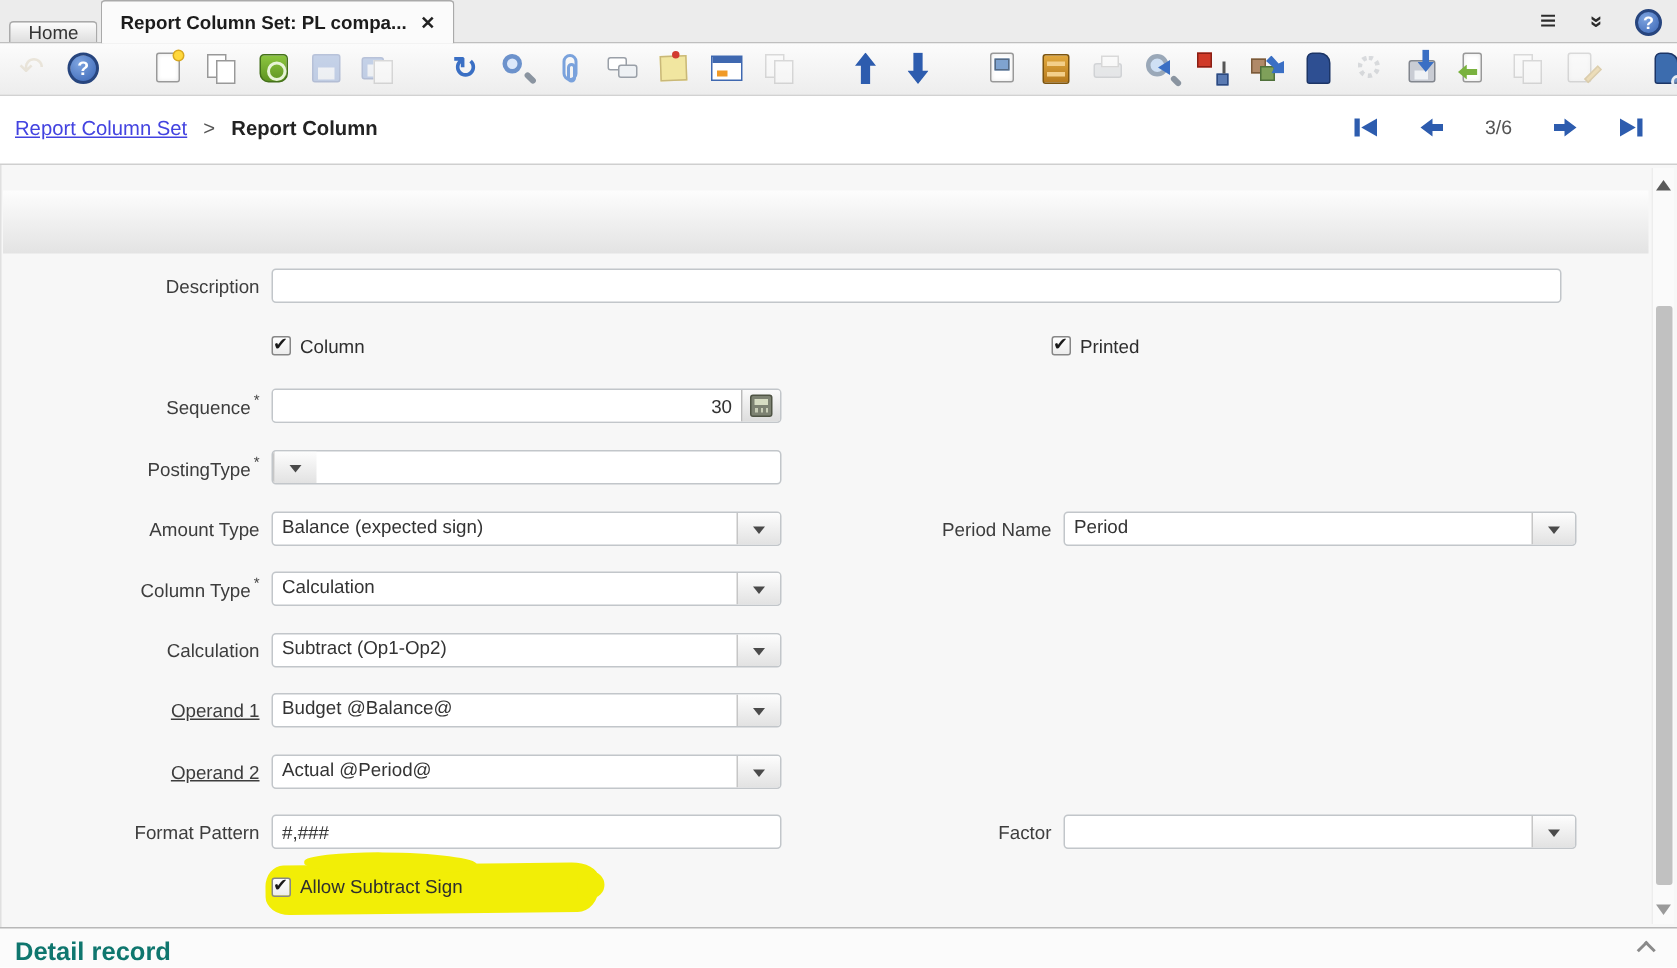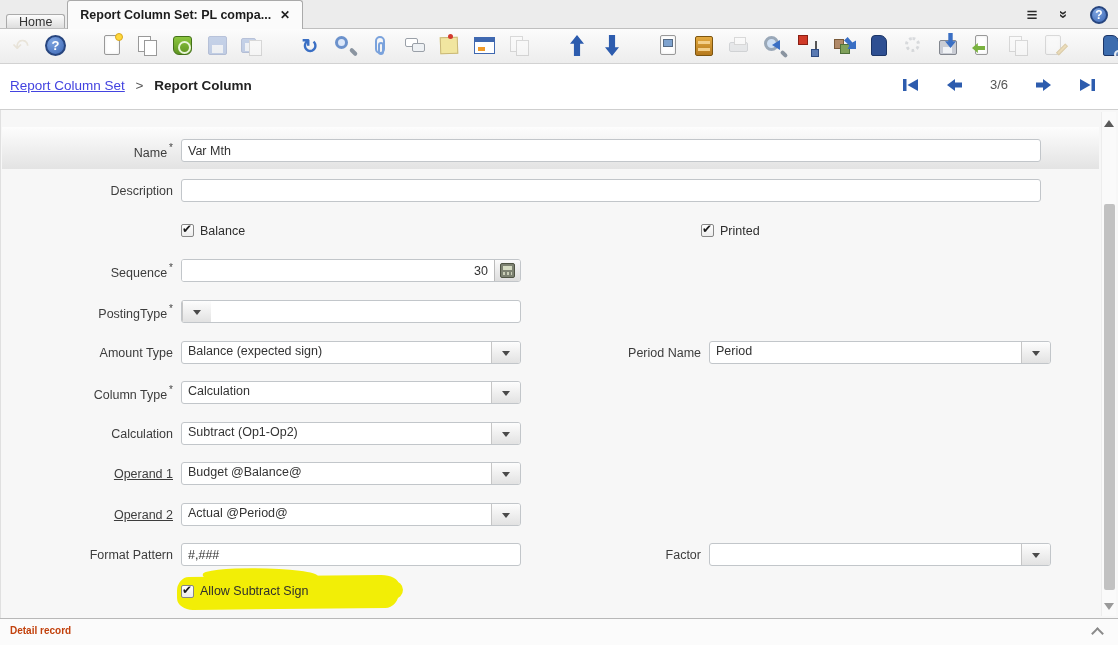--- a/index.html
+++ b/index.html
@@ -139,21 +139,21 @@
 
   
   .vscroll{position:absolute;top:2px;right:2px;bottom:2px;width:15px;background:#fafafa;border-left:1px solid #ededed}
   .sarrow{position:absolute;left:2px;width:0;height:0;border:5px solid transparent;cursor:pointer}
   .sarrow.up{top:8px;border-bottom:7px solid #5a5a5a;border-top:none}
   .sarrow.down{bottom:6px;border-top:7px solid #9a9a9a;border-bottom:none}
   .sthumb{position:absolute;left:2px;top:92px;width:11px;height:386px;background:#c1c1c1;border-radius:2px;cursor:pointer}
 
   
   .footer{position:absolute;left:0;right:0;bottom:0;height:27px;background:#fbfbfb;border-top:1px solid #b8b8b8}
-  .ftitle{position:absolute;left:10px;top:6px;font-weight:bold;font-size:10px;color:#c2410c}
+  .ftitle{position:absolute;left:10px;top:6px;font-weight:bold;font-size:17px;color:#0f766e}
   .chev{position:absolute;right:16px;top:10px;width:9px;height:9px;border-left:2px solid #8a8a8a;
         border-top:2px solid #8a8a8a;transform:rotate(45deg);cursor:pointer}
 </style>
 </head>
 <body>
 
 <div class="app">
 
   <div class="tabbar">
     <div class="tab">
@@ -307,37 +307,32 @@
             <rect x="12.5" y="1" width="3.5" height="12" fill="#2d5cae"></rect>
           </svg>
       </span>
     </div>
   </div>
 
   <div class="formarea">
     <div class="nameband"></div>
     <div class="hl"></div>
 
-    <div class="frow" style="top:29px">
-      <span class="flabel req">Name</span>
-      <span class="fgap"></span>
-      <input class="tin w-full" value="Var Mth" style="">
-    </div>
 
     <div class="frow" style="top:69px">
       <span class="flabel">Description</span>
       <span class="fgap"></span>
       <input class="tin w-full" value="" style="">
     </div>
 
     <div class="frow" style="top:113px;height:15px">
       <span class="flabel"></span>
         <span class="fgap"></span>
       <span class="cb checked"></span>
-      <span class="cblabel">Balance</span>
+      <span class="cblabel">Column</span>
       <span style="position:absolute;left:700px;display:flex;align-items:center">
         <span class="cb checked"></span>
         <span class="cblabel">Printed</span>
       </span>
     </div>
 
     <div class="frow" style="top:149px">
       <span class="flabel req">Sequence</span>
       <span class="fgap"></span>
       <span class="numwrap w-half">

